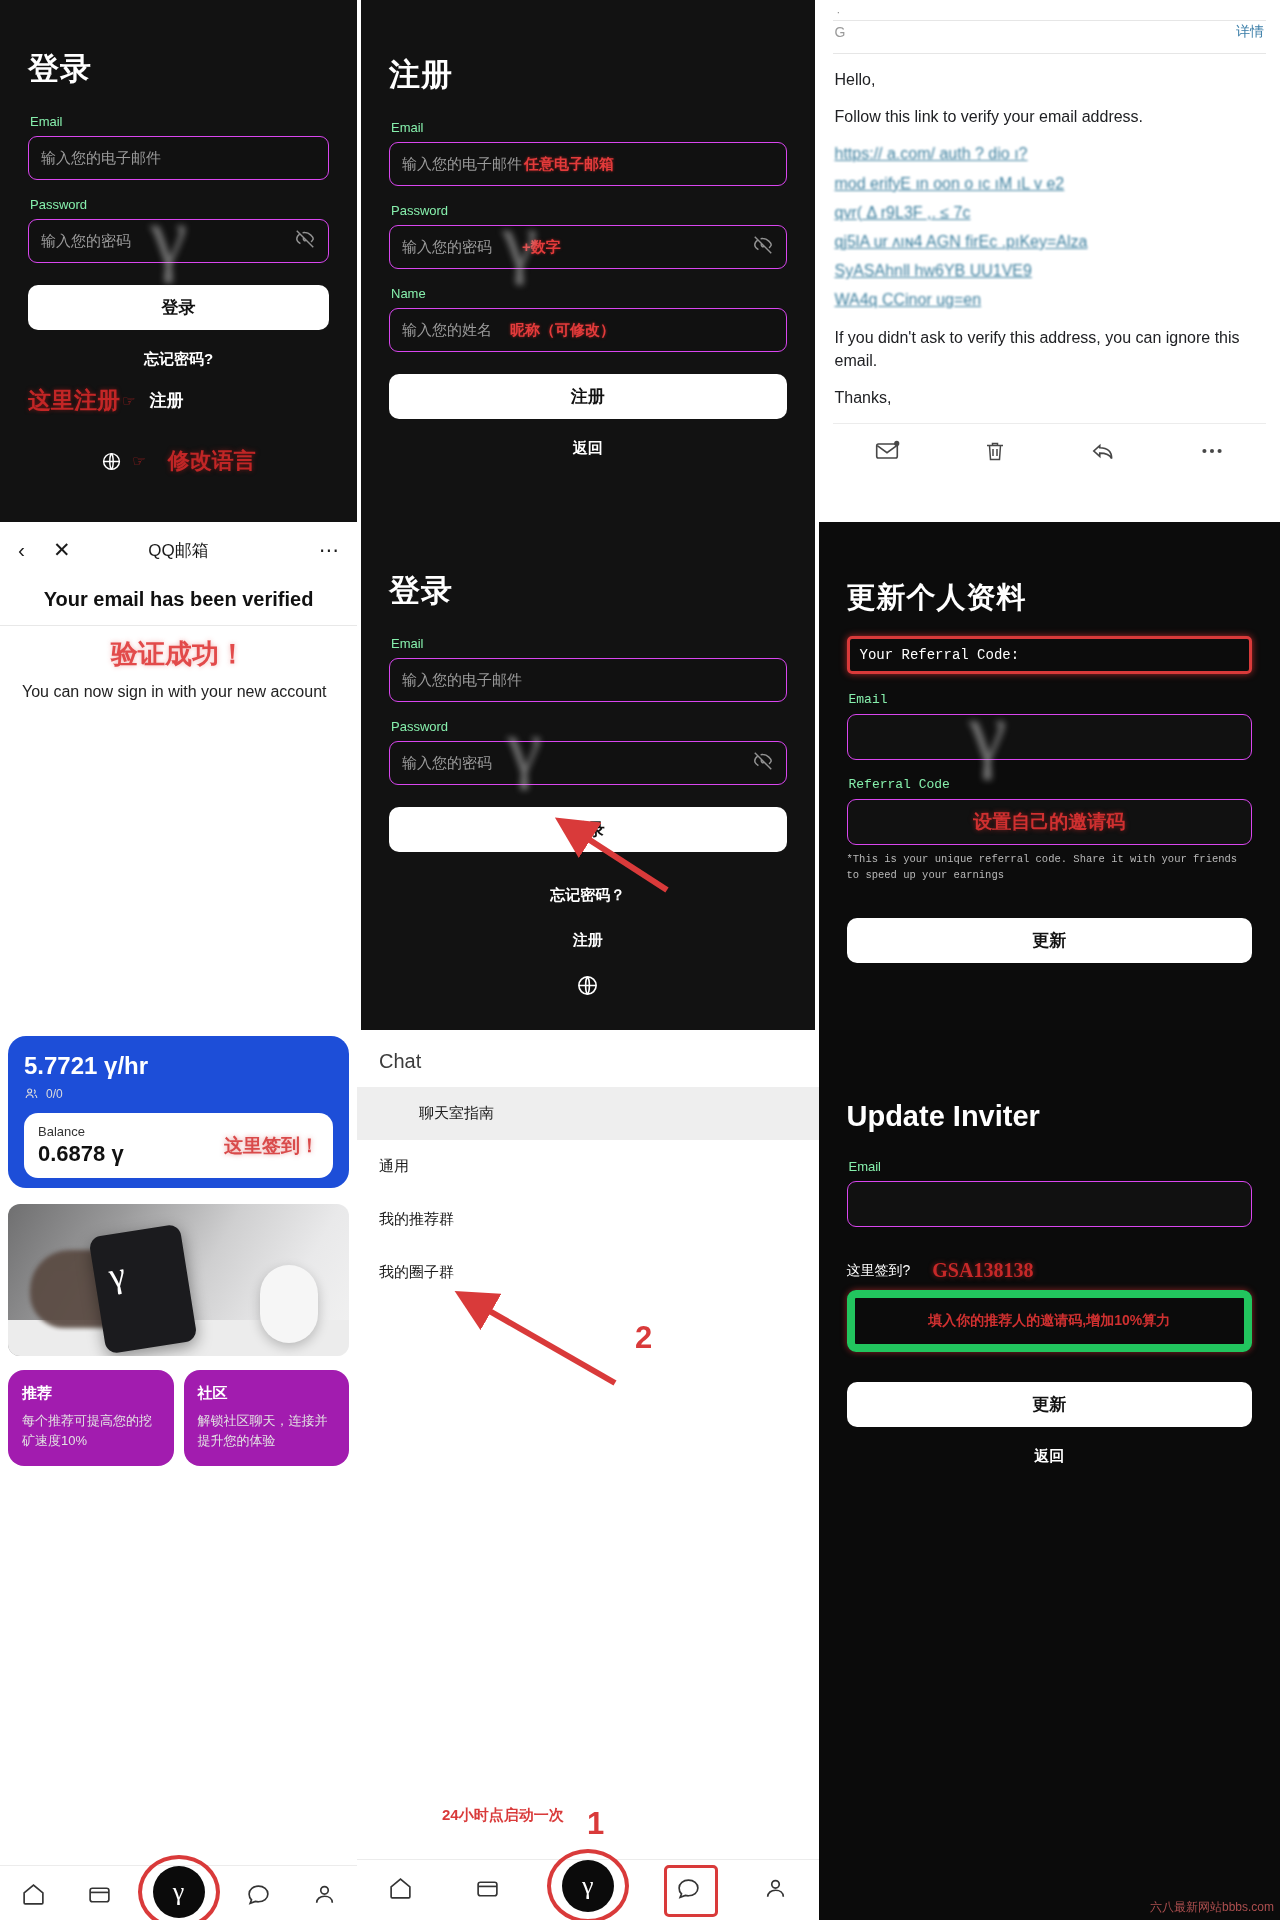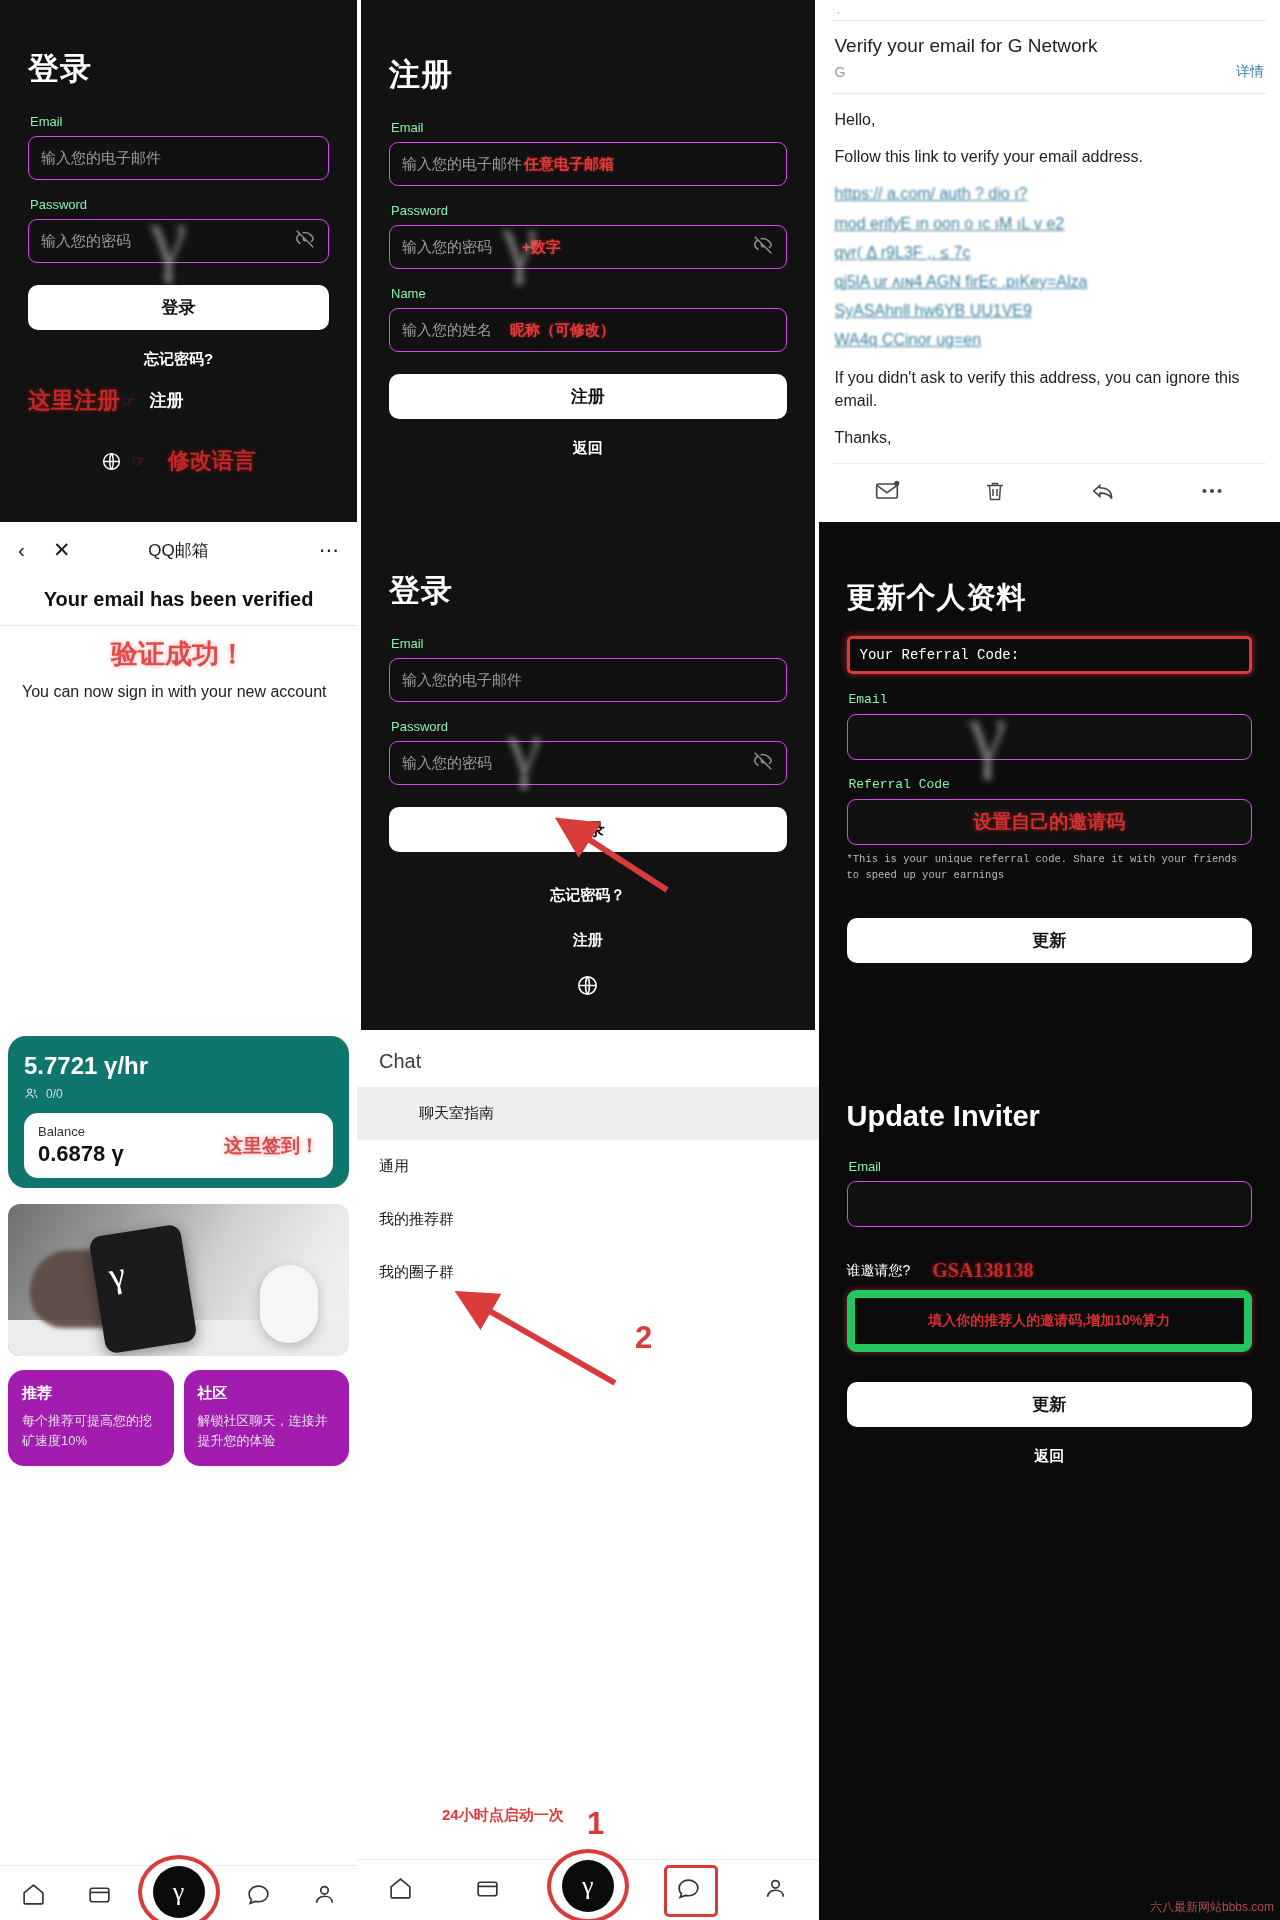--- a/index.html
+++ b/index.html
@@ -55,21 +55,21 @@
   .qq-ok{text-align:center;font-size:27px;font-weight:700;color:#e24a4a;padding:10px 0 4px 0;text-shadow:0 0 5px rgba(225,70,70,.4);}
   .qq-sub{font-size:16px;color:#222;padding:4px 22px 0 22px;line-height:1.45;}
 
   
   .ref-banner{border:3px solid #d93a3a;border-radius:5px;padding:8px 10px;font-size:14px;color:#fff;box-shadow:0 0 7px rgba(220,50,50,.75);margin-bottom:18px;}
   .hint{font-size:10.5px;color:#b9b9b9;line-height:1.5;margin-top:7px;}
   .redval{color:#cf3030;font-size:19px;font-weight:700;text-shadow:0 0 5px rgba(200,40,40,.6);width:100%;text-align:center;}
 
   
   .home{background:#fff;height:100%;box-sizing:border-box;position:relative;}
-  .home-card{background:#0f766e;border-radius:18px;margin:6px 8px 0 8px;padding:16px 16px 10px 16px;position:relative;}
+  .home-card{background:#1d4ed8;border-radius:18px;margin:6px 8px 0 8px;padding:16px 16px 10px 16px;position:relative;}
   .rate{font-size:24px;font-weight:700;color:#fff;}
   .peers{display:flex;align-items:center;gap:7px;color:#dcdcdc;font-size:12px;margin-top:6px;}
   .bal{background:#fff;border-radius:14px;margin-top:12px;padding:11px 14px;display:flex;align-items:center;justify-content:space-between;}
   .bal .l1{font-size:13px;color:#333;}
   .bal .l2{font-size:22px;font-weight:700;color:#111;margin-top:2px;}
   .bal .sign{color:#d94a4a;font-size:19px;font-weight:700;text-shadow:0 0 5px rgba(215,65,65,.5);}
   .hero{margin:16px 8px 0 8px;height:152px;border-radius:12px;overflow:hidden;position:relative;background:linear-gradient(120deg,#6f6f70 0%,#9a9a9b 28%,#cfcfd0 55%,#e9e9ea 78%,#f2f2f2 100%);}
   .hero .hand{position:absolute;left:6%;top:30%;width:120px;height:78px;background:#5a4a42;border-radius:40px 16px 26px 34px;filter:blur(2px);opacity:.92;}
   .hero .phone{position:absolute;left:26%;top:17%;width:92px;height:118px;background:#1b1b1e;border-radius:12px;transform:rotate(-9deg);box-shadow:0 5px 16px rgba(0,0,0,.4);}
   .hero .glyph{position:absolute;left:29.5%;top:33%;color:#fff;font-family:"Liberation Serif",serif;font-size:36px;transform:rotate(-9deg);}
@@ -192,21 +192,20 @@
         <div class="link-center">返回</div>
       </div>
       <div class="watermark-y" style="left:145px;top:196px;font-size:80px;">γ</div>
     </div>
   </div>
 
   <div class="cell">
     <div class="mail">
       <div class="mail-dot">·</div>
       <div class="mail-sep"></div>
-      <div class="mail-subject">Verify your email for G Network</div>
       <div class="mail-from">
         <span class="g">G</span>
         <span class="det">详情</span>
       </div>
       <div class="mail-sep"></div>
       <div class="mail-p">Hello,</div>
       <div class="mail-p">Follow this link to verify your email address.</div>
       <div>
         <div class="mail-link"><span>https://            a.com/  auth ? dio ı?</span></div>
         <div class="mail-link"><span>mod    erifyE  ın     oon  o ıc   ıM   ıL v e2</span></div>
@@ -431,21 +430,21 @@
       <div class="appbody" style="padding-top:30px;">
         <div class="ui-title">Update Inviter</div>
 
         <div class="fieldlabel">Email</div>
         <div class="input" style="height:46px;">
           <span class="ph"></span>
         </div>
 
         <div style="height:32px;"></div>
         <div class="who">
-          <span class="q">谁邀请您?</span>
+          <span class="q">这里签到?</span>
           <span class="code">GSA138138</span>
         </div>
         <div class="inp-red">
           <span>填入你的推荐人的邀请码,增加10%算力</span>
         </div>
 
         <div class="btn-white" style="margin-top:30px;">更新</div>
         <div class="link-center">返回</div>
       </div>
       <div class="wm">六八最新网站bbbs.com</div>

